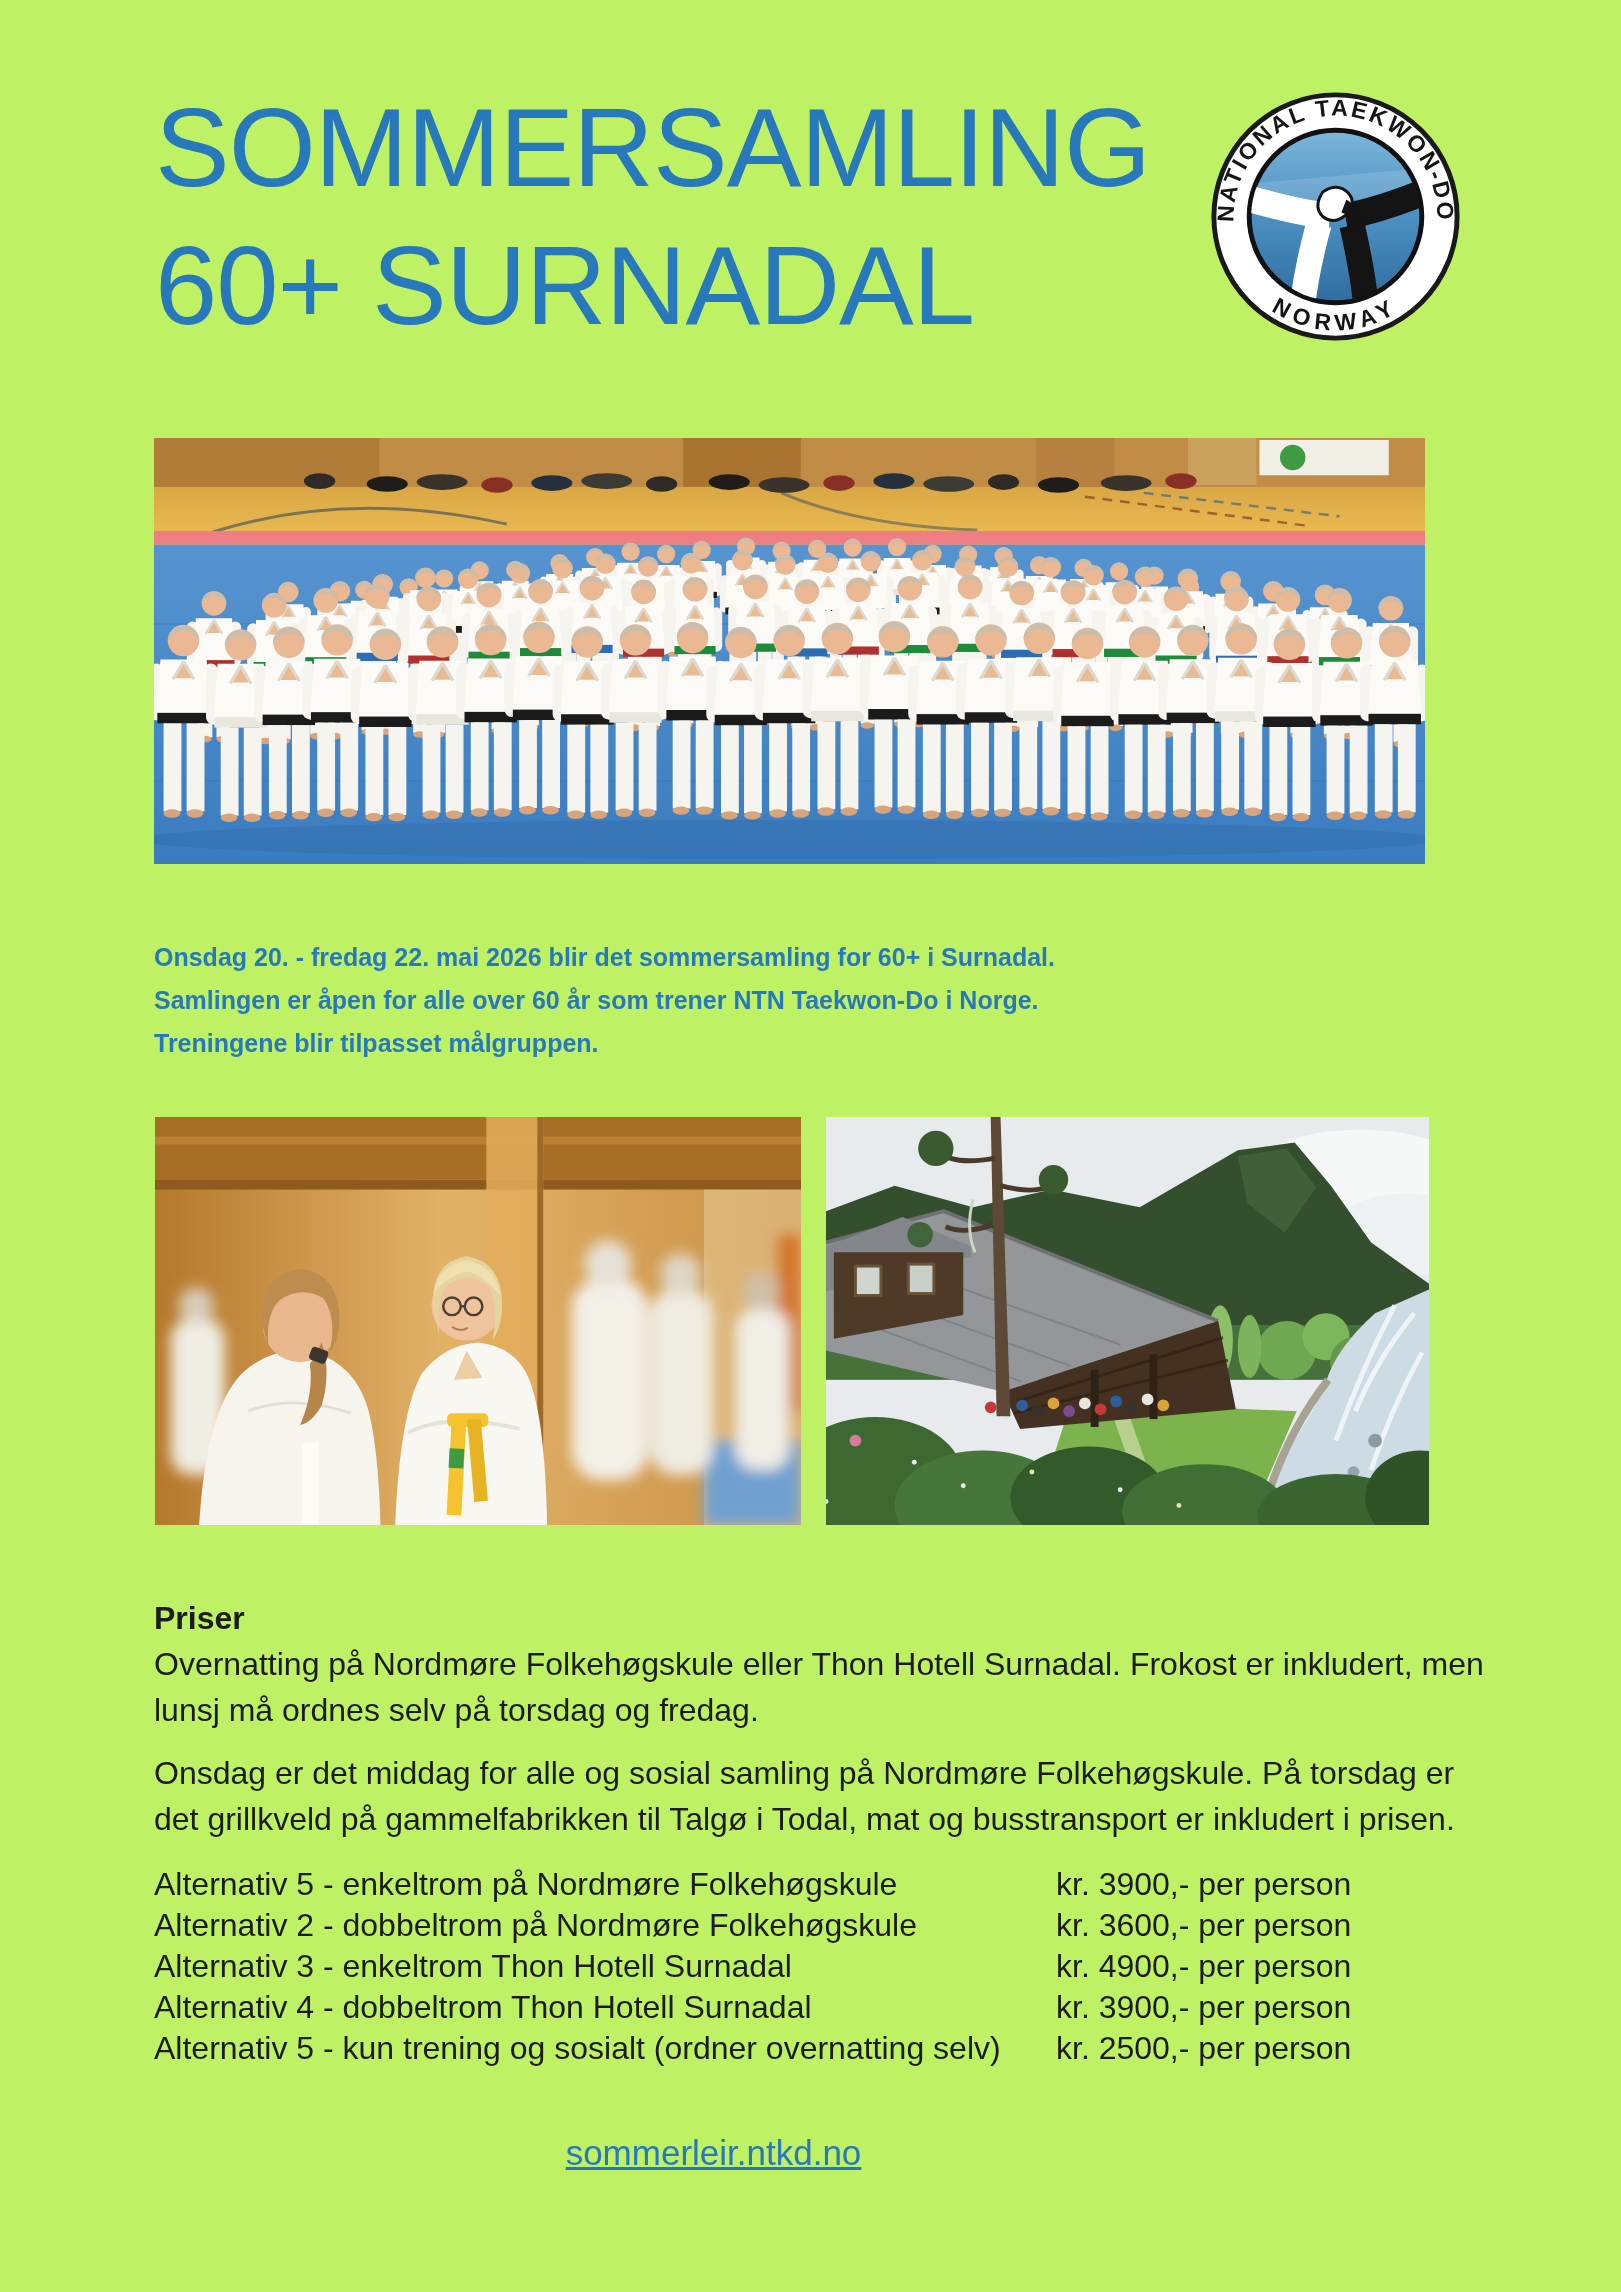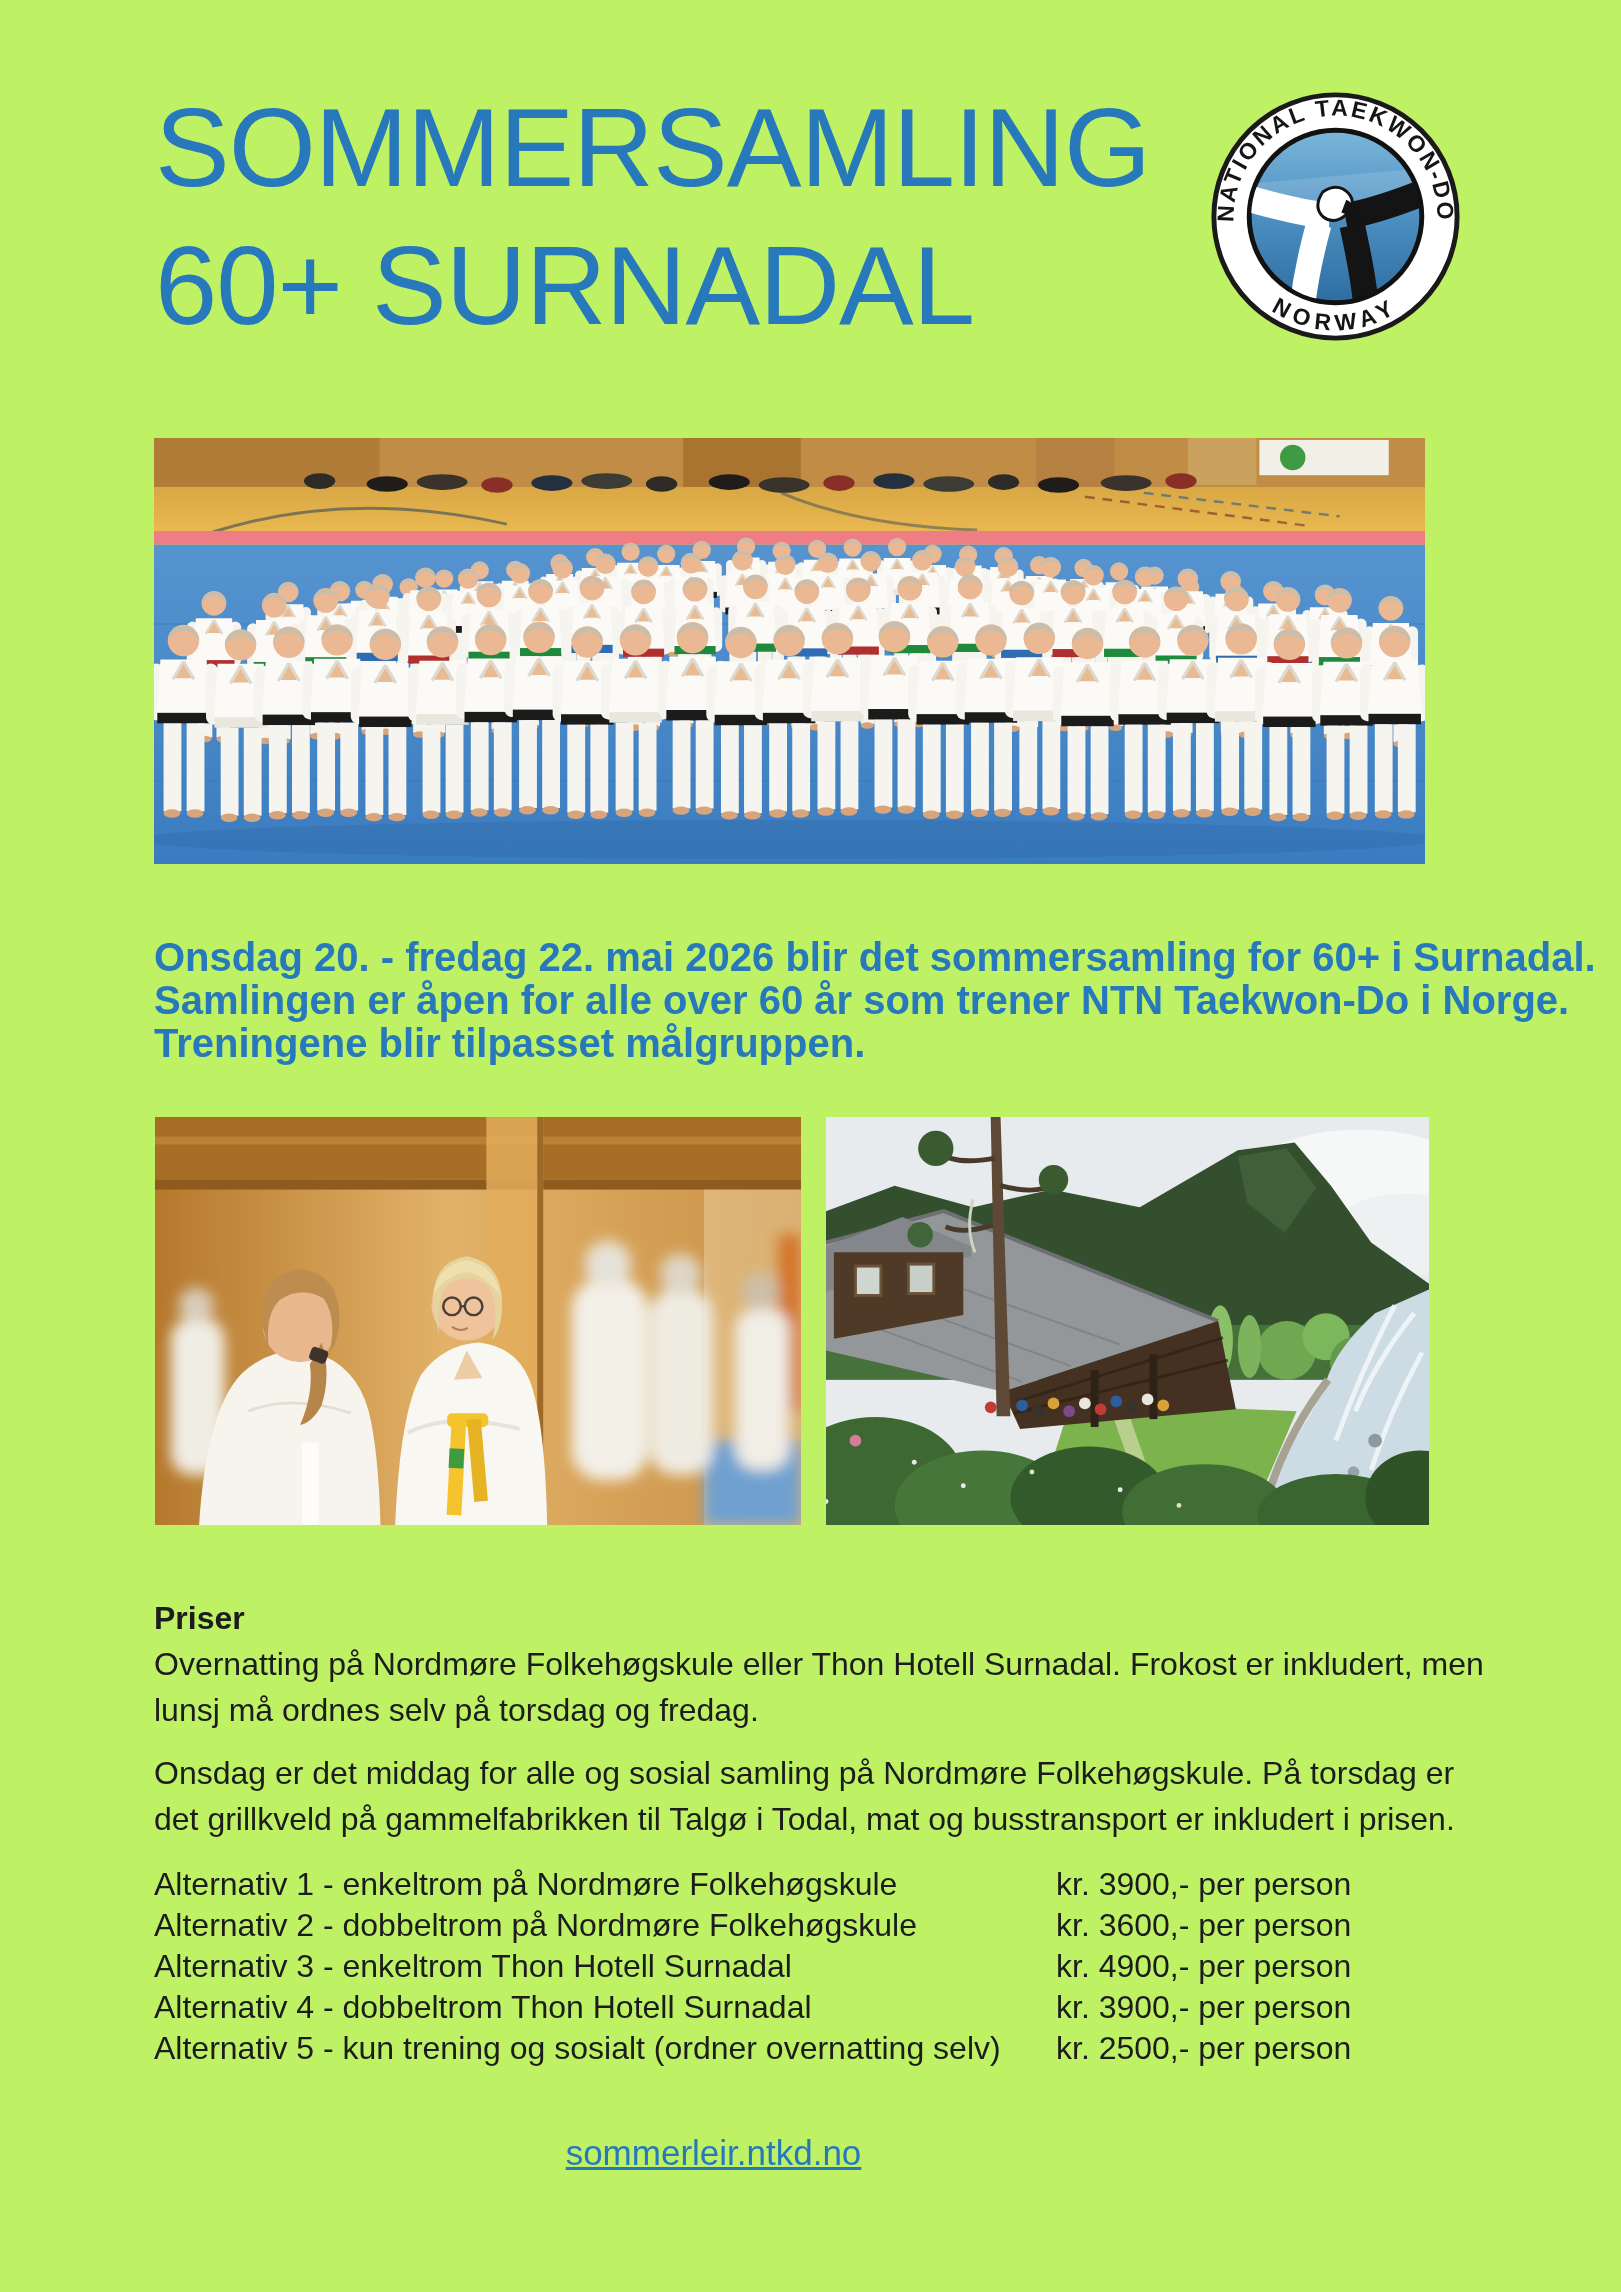--- a/index.html
+++ b/index.html
@@ -5,21 +5,21 @@
   :root { --blue:#2878bc; --ink:#1c1c1c; }
   html,body {margin:0;padding:0;background:#ffffff;}
   .page {position:relative;width:1621px;height:2293px;background:#bef264;overflow:hidden;
          font-family:"Liberation Sans", sans-serif;color:var(--ink);}
   .title {position:absolute;left:155px;top:79px;color:var(--blue);
           font-size:112px;line-height:138px;font-weight:400;letter-spacing:-1px;white-space:nowrap;}
   .logo {position:absolute;left:1209px;top:90px;width:253px;height:253px;}
   .main-photo {position:absolute;left:154px;top:438px;width:1271px;height:426px;}
   .main-photo svg, .photo-box svg {display:block;width:100%;height:100%;}
   .intro {position:absolute;left:154px;top:936px;color:var(--blue);font-weight:bold;
-          font-size:40px;line-height:43px;white-space:nowrap;}
+          font-size:25px;line-height:43px;white-space:nowrap;}
   .photo-row {position:absolute;left:155px;top:1117px;display:flex;gap:24.5px;}
   .photo-box.left {width:646px;height:408px;}
   .photo-box.right {width:603px;height:408px;}
   .prices {position:absolute;left:154px;top:1595px;width:1314px;font-size:32px;line-height:46px;}
   .prices .heading {font-weight:bold;}
   .para div {white-space:nowrap;}
   .para2 {margin-top:17px;}
   .alts {margin-top:21.6px;line-height:41px;}
   .alt-row {display:grid;grid-template-columns:902px 1fr;white-space:nowrap;}
   .footer {position:absolute;left:0;top:2131px;width:1427px;text-align:center;
@@ -396,21 +396,21 @@
     <div class="para para1">
       <div>Overnatting på Nordmøre Folkehøgskule eller Thon Hotell Surnadal. Frokost er inkludert, men</div>
       <div>lunsj må ordnes selv på torsdag og fredag.</div>
     </div>
     <div class="para para2">
       <div>Onsdag er det middag for alle og sosial samling på Nordmøre Folkehøgskule. På torsdag er</div>
       <div>det grillkveld på gammelfabrikken til Talgø i Todal, mat og busstransport er inkludert i prisen.</div>
     </div>
     <div class="alts">
       <div class="alt-row">
-        <span>Alternativ 1 - enkeltrom på Nordmøre Folkehøgskule</span>
+        <span>Alternativ 5 - enkeltrom på Nordmøre Folkehøgskule</span>
         <span>kr. 3900,- per person</span>
       </div>
       <div class="alt-row">
         <span>Alternativ 2 - dobbeltrom på Nordmøre Folkehøgskule</span>
         <span>kr. 3600,- per person</span>
       </div>
       <div class="alt-row">
         <span>Alternativ 3 - enkeltrom Thon Hotell Surnadal</span>
         <span>kr. 4900,- per person</span>
       </div>

